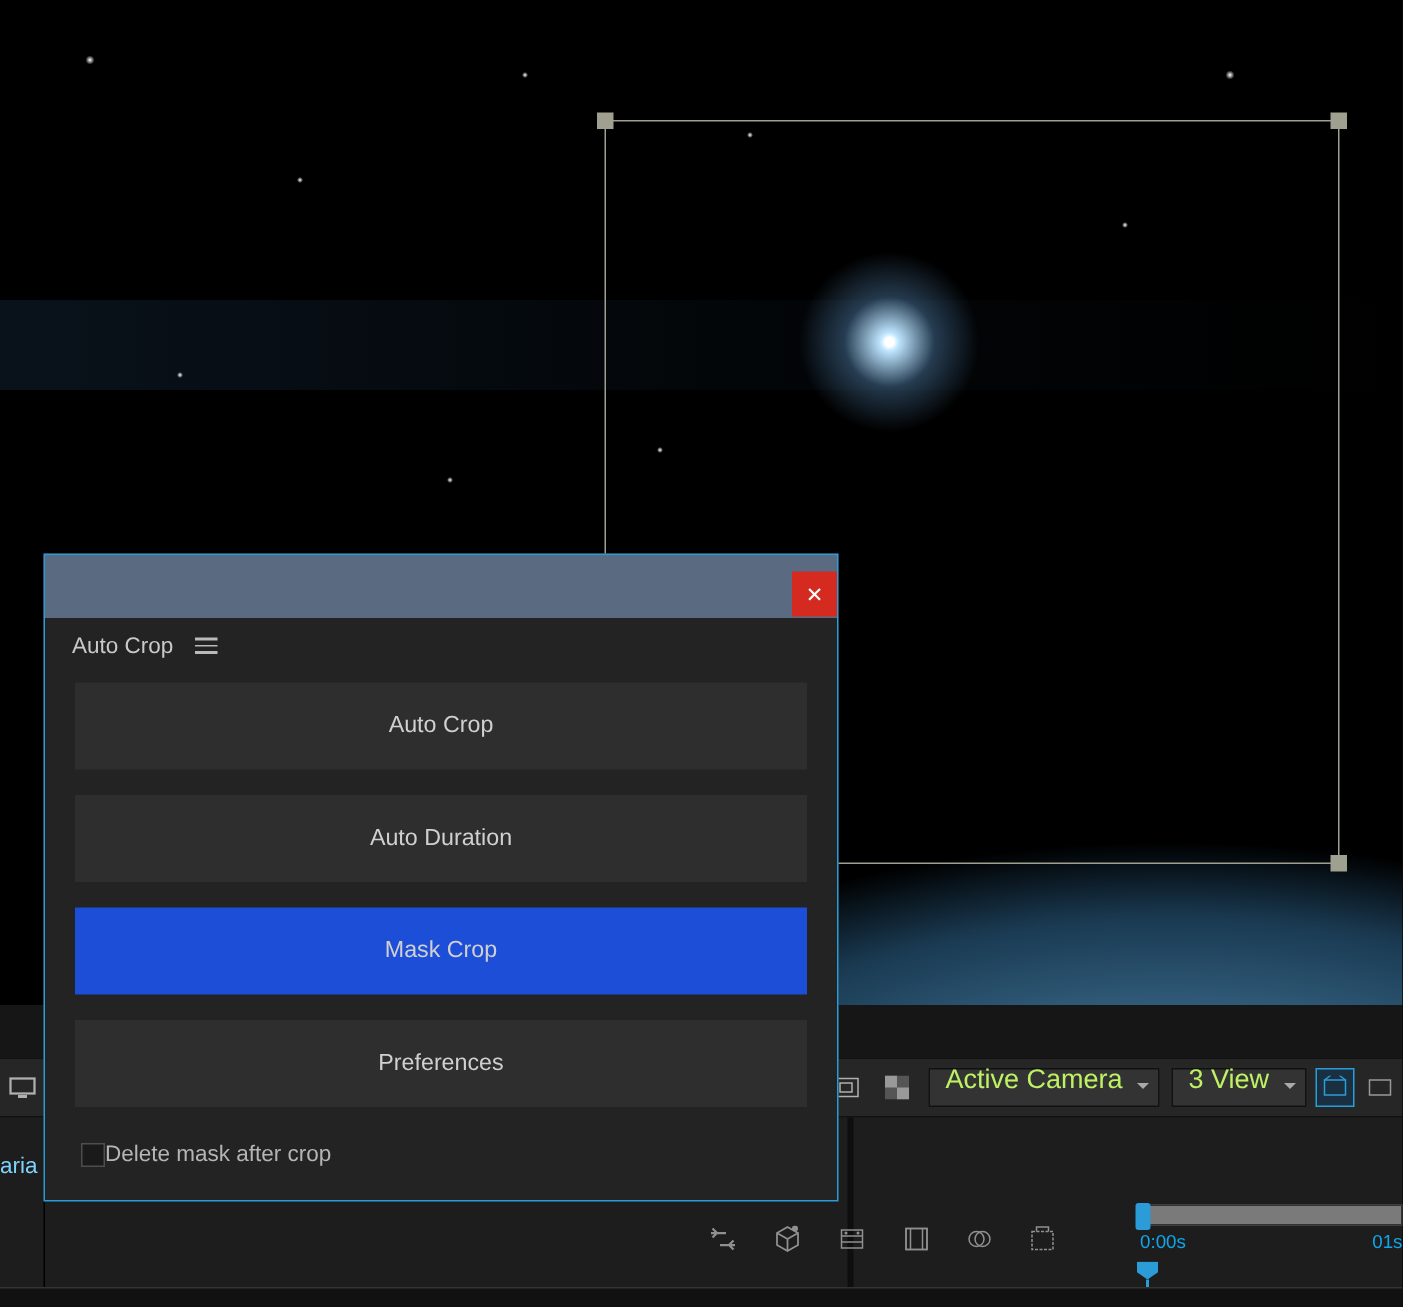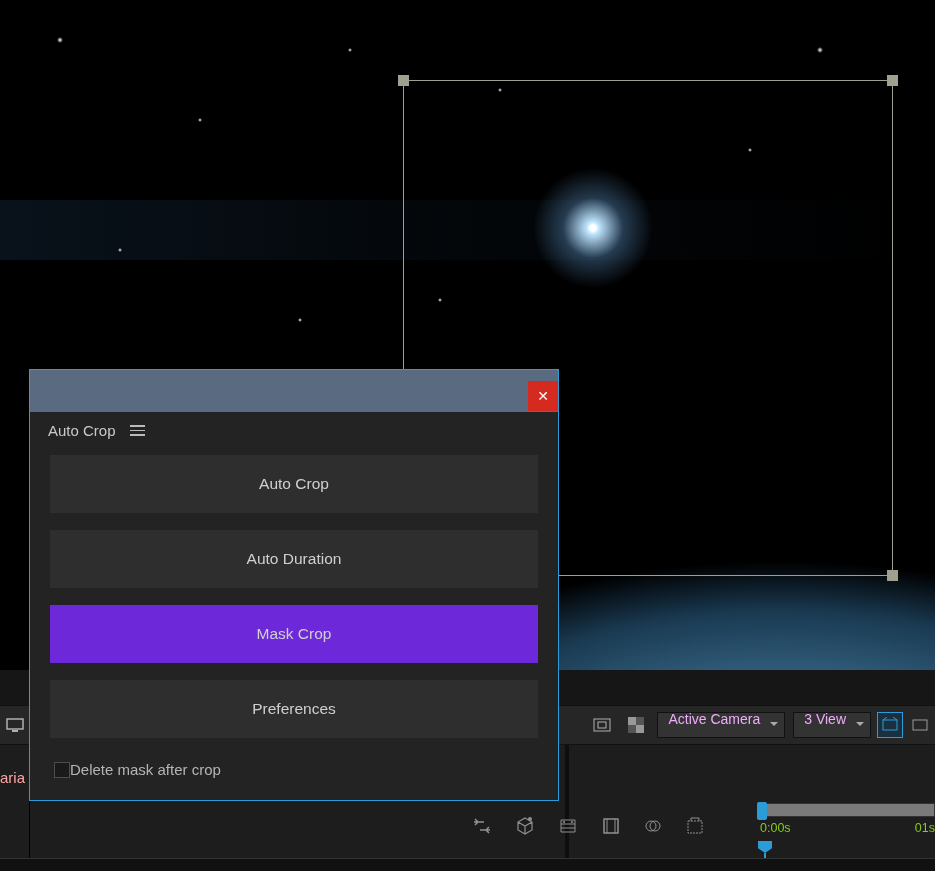--- a/index.html
+++ b/index.html
@@ -38,49 +38,49 @@
 .close-btn { position:absolute; right:0; top:11px; width:30px; height:30px; background:#d42a1f;
   color:#fff; display:flex; align-items:center; justify-content:center; font-size:14px; cursor:pointer; }
 .panel-title-row { display:flex; align-items:center; gap:14px; padding:10px 18px 2px; color:#c9c9c9; font-size:15px; }
 .hamburger { display:flex; flex-direction:column; gap:3px; cursor:pointer; }
 .hamburger span { width:15px; height:1.5px; background:#bababa; }
 .panel-body { padding:14px 20px 22px; }
 .panel-btn {
   background:#2e2e2e; color:#d0d0d0; height:58px; margin-bottom:17px;
   display:flex; align-items:center; justify-content:center; font-size:15.5px; cursor:pointer;
 }
-.panel-btn.active { background:#6d28d9; }
+.panel-btn.active { background:#1d4ed8; }
 .checkbox-row { display:flex; align-items:center; color:#b5b5b5; font-size:15px; padding-top:6px; padding-left:4px; }
 .checkbox { width:16px; height:16px; border:1px solid #4d4d4d; background:#1a1a1a; cursor:pointer; }
 
 
 .viewer-bar {
   position:absolute; left:0; top:705px; width:935px; height:40px;
   background:#262626; display:flex; align-items:center; border-top:1px solid #111; border-bottom:1px solid #111;
 }
 .vb-icon { width:26px; height:26px; margin:0 4px; display:flex; align-items:center; justify-content:center; cursor:pointer; color:#b0b0b0; }
 .vb-dropdown {
   background:#333; border:1px solid #111; height:26px; margin:0 4px; padding:0 24px 12px 10px;
-  display:flex; align-items:center; color:#f0abfc; font-size:14px; position:relative; cursor:pointer;
+  display:flex; align-items:center; color:#bef264; font-size:18px; position:relative; cursor:pointer;
 }
 .vb-dropdown::after { content:''; position:absolute; right:6px; top:9px; border:4px solid transparent; border-top-color:#aaa; }
 .vb-tog { width:26px; height:26px; margin:0 2px; display:flex; align-items:center; justify-content:center; cursor:pointer; }
 .vb-tog.on { border:1px solid #2b9cd8; background:#1a3040; }
 
 
 .lower { position:absolute; left:0; top:745px; width:935px; height:126px; background:#1d1d1d; }
 .lower-left { position:absolute; left:0; top:0; width:30px; height:126px; border-right:1px solid #000; }
-.lower-aria { position:absolute; left:0; top:24px; color:#fca5a5; font-size:15px; }
+.lower-aria { position:absolute; left:0; top:24px; color:#7dd3fc; font-size:15px; }
 .lower-icons { position:absolute; left:472px; top:72px; display:flex; gap:24px; }
 .lower-icons .li { color:#909090; cursor:pointer; }
 .timeline-bar { position:absolute; left:758px; top:58px; width:177px; height:14px;
   background:#7a7a7a; border:1px solid #333; }
 .timeline-bar .knob { position:absolute; left:-2px; top:-2px; width:10px; height:18px; background:#2b9cd8; border-radius:2px; }
 .time-labels { position:absolute; left:760px; top:76px; width:175px; display:flex; justify-content:space-between;
-  color:#84cc16; font-size:12.5px; }
+  color:#0ea5e9; font-size:12.5px; }
 .playhead { position:absolute; left:758px; top:96px; width:14px; height:26px; }
 .playhead .h { width:14px; height:12px; background:#2b9cd8; clip-path:polygon(0 0,100% 0,100% 60%,50% 100%,0 60%); }
 .playhead .l { width:2px; height:14px; background:#2b9cd8; margin:0 auto; }
 .bot-border { position:absolute; left:0; top:858px; width:935px; height:13px; background:#111; border-top:1px solid #333; }
 .divider-v { position:absolute; top:0; left:565px; width:4px; height:126px; background:#0e0e0e; }
 </style>
 </head>
 <body>
 
 <div class="viewer">

